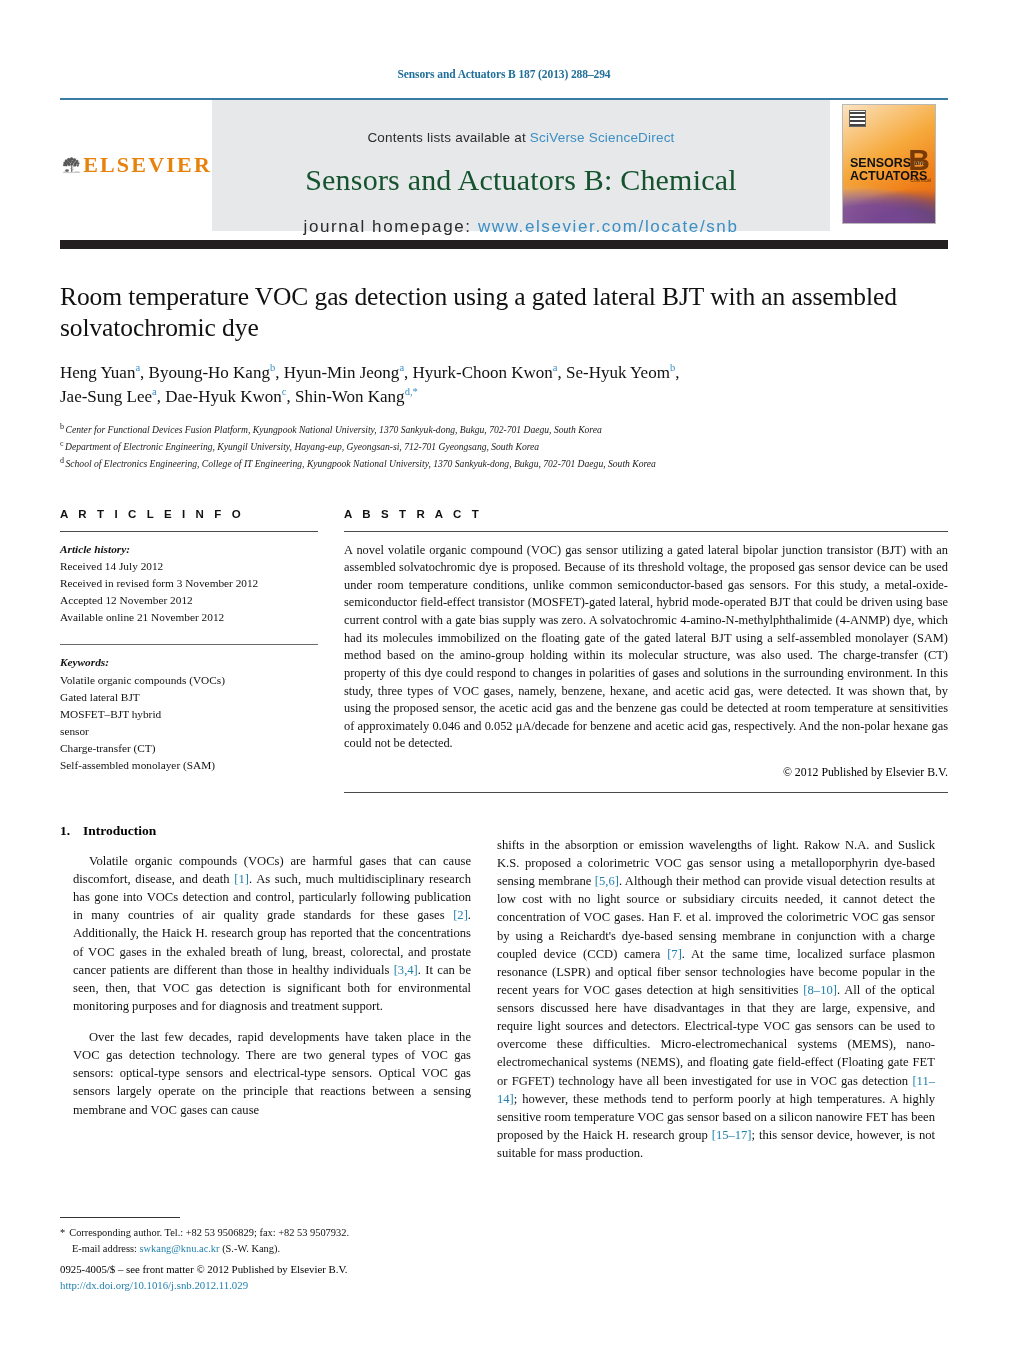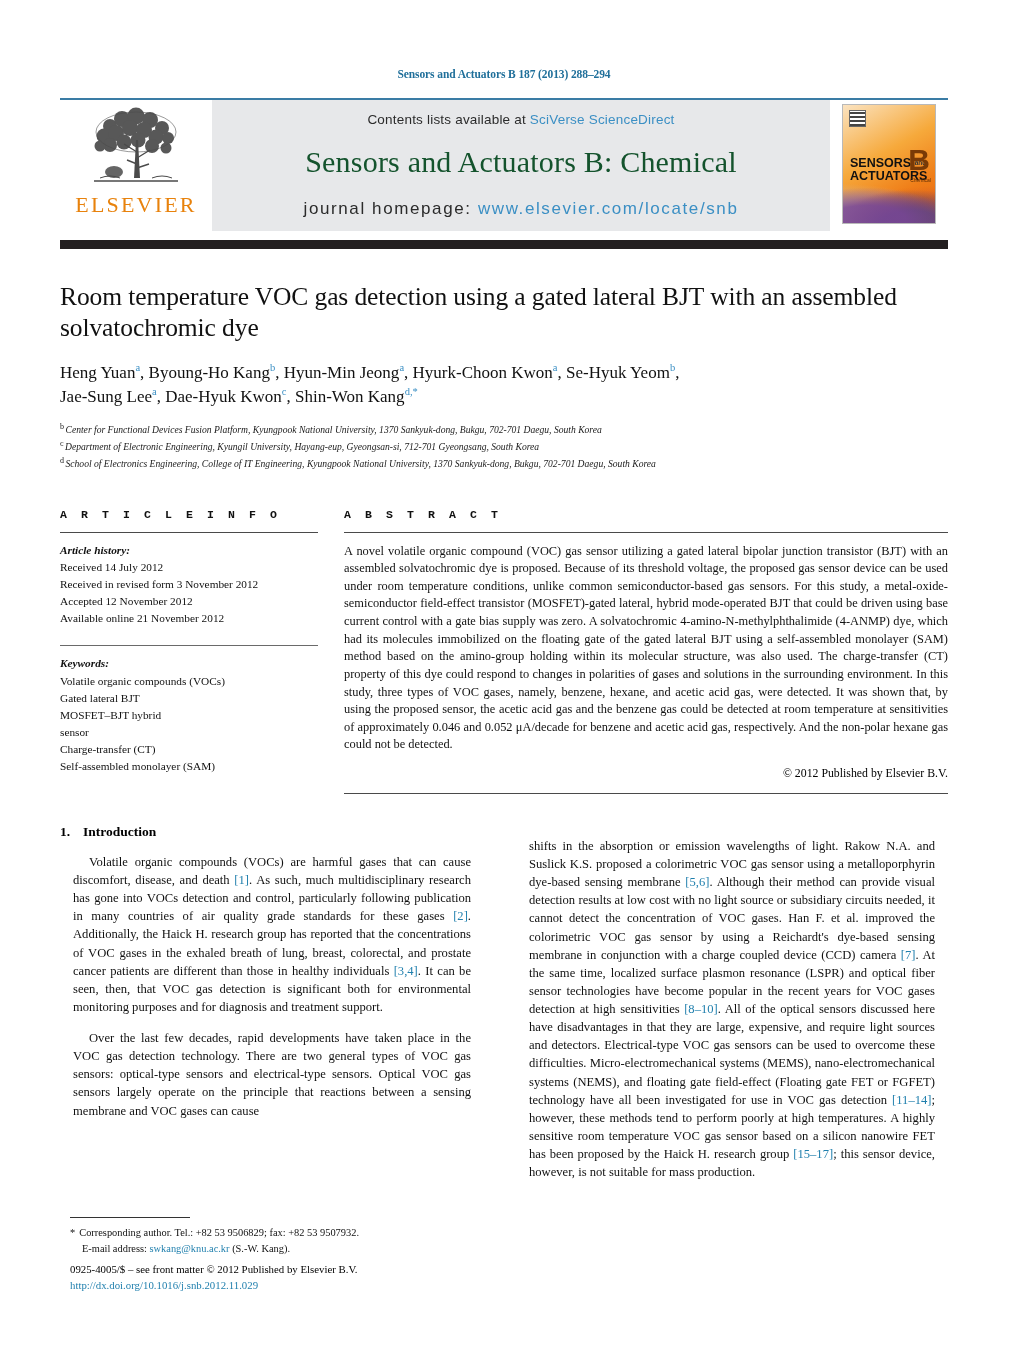--- a/index.html
+++ b/index.html
@@ -39,42 +39,42 @@
     margin-top: 18px;
     border-top: 2.5px solid #3a7ca5;
     display: flex;
     align-items: stretch;
     height: 131px;
   }
   .mast-left {
     width: 152px;
     flex: 0 0 152px;
     display: flex;
-    flex-direction: column;
+    flex-direction: row;
     align-items: center;
     justify-content: flex-start;
-    padding-top: 6px;
     box-sizing: border-box;
+    font-weight: bold;
   }
   .tree-logo { width: 112px; height: 88px; display:block; }
   .elsevier-word {
     font-family: "Liberation Serif", serif;
     font-size: 22px;
     letter-spacing: 2.2px;
     color: #E8820C;
     margin-top: -2px;
   }
   .mast-center {
     flex: 1 1 auto;
     background: #e7e8ea;
     display: flex;
     flex-direction: column;
     align-items: center;
     justify-content: flex-start;
-    padding-top: 12px;
+    padding-top: 30px;
     box-sizing: border-box;
   }
   .contents-line {
     font-family: "Liberation Sans", sans-serif;
     font-size: 13.5px;
     color: #2b2b2b;
     letter-spacing: 0.2px;
   }
   .contents-line a { color: #3b8fc4; text-decoration: none; }
   .journal-title {
@@ -188,21 +188,21 @@
 
   
   .info-abstract {
     display: flex;
     margin-top: 36px;
   }
   .col-info { width: 284px; flex: 0 0 284px; }
   .col-abstract { flex: 1 1 auto; padding-left: 0px; }
 
   .sec-head {
-    font-family: Liberation Mono, monospace;
+    font-family: Liberation Sans, sans-serif;
     font-weight: bold;
     font-size: 11.5px;
     letter-spacing: 3.6px;
     color: #111;
   }
   .rule {
     border-top: 1px solid #4a4a4a;
     margin-top: 11px;
   }
   .rule-thin { border-top: 0.8px solid #6a6a6a; }
@@ -229,21 +229,20 @@
     font-family: "Liberation Serif", serif;
     font-size: 11.8px;
     margin-top: 12px;
   }
   .abstract-bottom-rule { border-top: 1px solid #4a4a4a; margin-top: 12px; }
 
   
   .body-cols {
     display: flex;
     margin-top: 30px;
-    gap: 32px;
   }
   .bcol { flex: 1 1 0; }
   .bcol.left { width: 424px; flex: 0 0 424px; }
   h2.section {
     font-family: "Liberation Serif", serif;
     font-weight: bold;
     font-size: 13.5px;
     margin: 0 0 12px 0;
   }
   .para {
@@ -254,21 +253,21 @@
     margin: 13px;
     text-indent: 16px;
     color: #111;
   }
   .para + .para { margin-top: 0px; }
   .ref { color: #1f7fad; }
 
   
   .footnote-wrap {
     position: absolute;
-    left: 70px;
+    left: 60px;
     bottom: 58px;
     width: 424px;
   }
   .fn-rule {
     border-top: 1px solid #333;
     width: 120px;
     margin-bottom: 7px;
   }
   .footnote {
     font-family: "Liberation Serif", serif;

